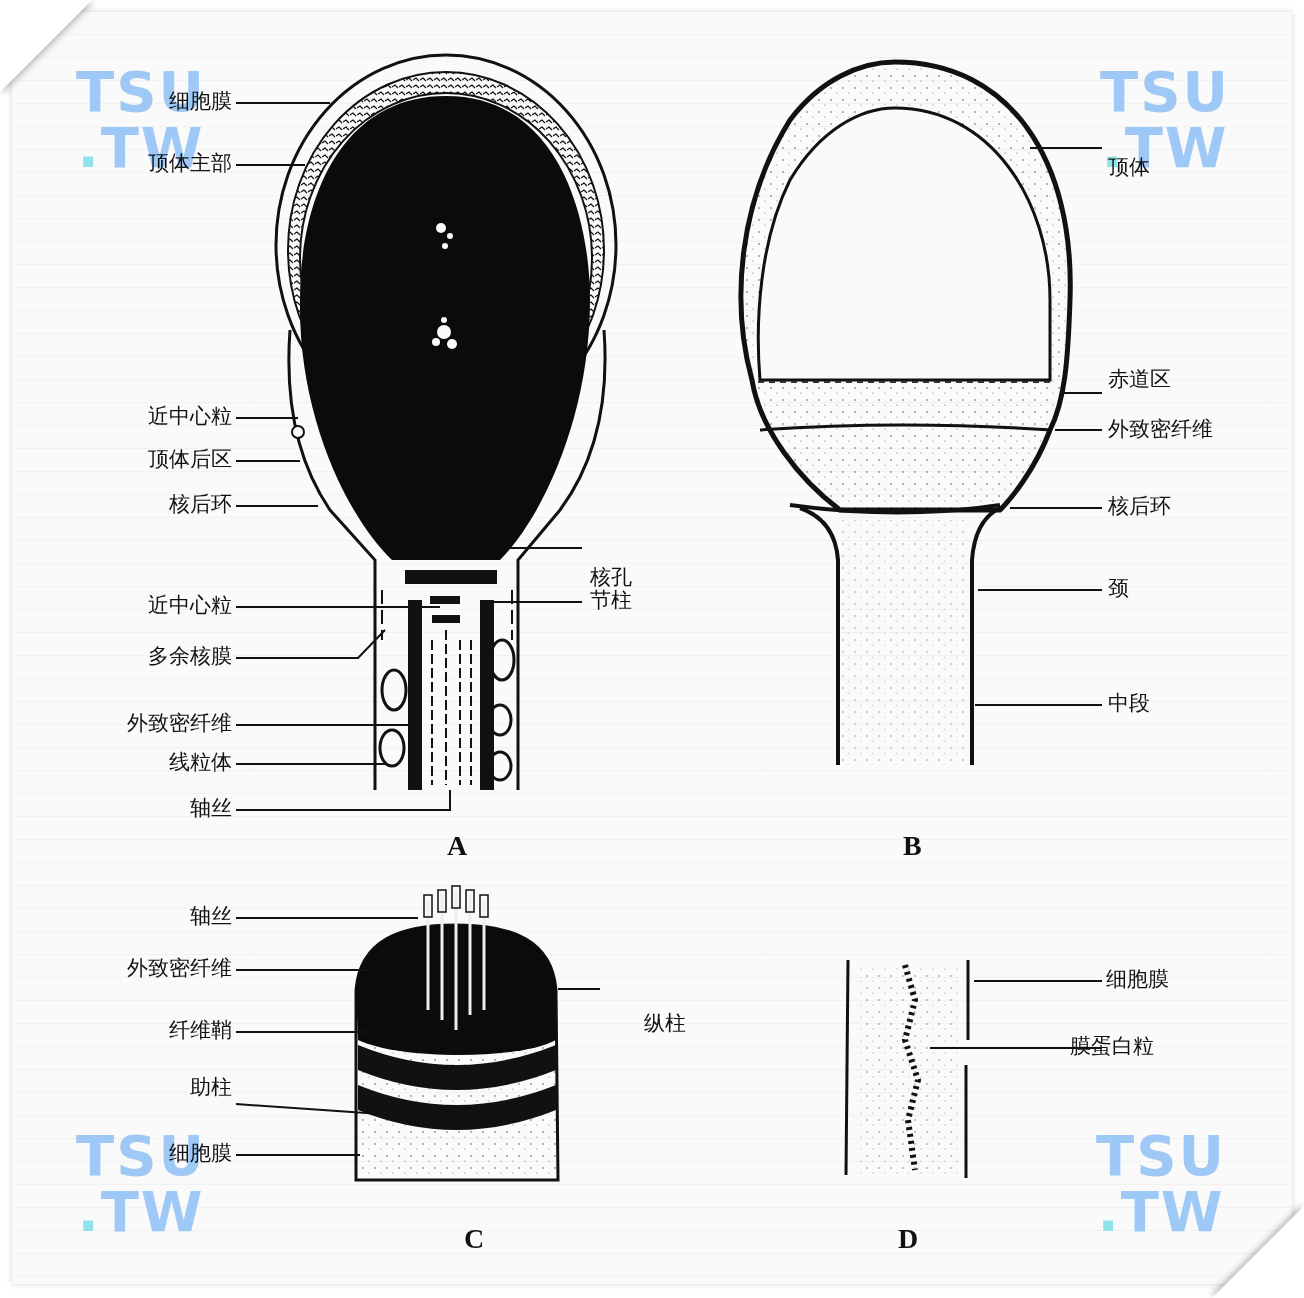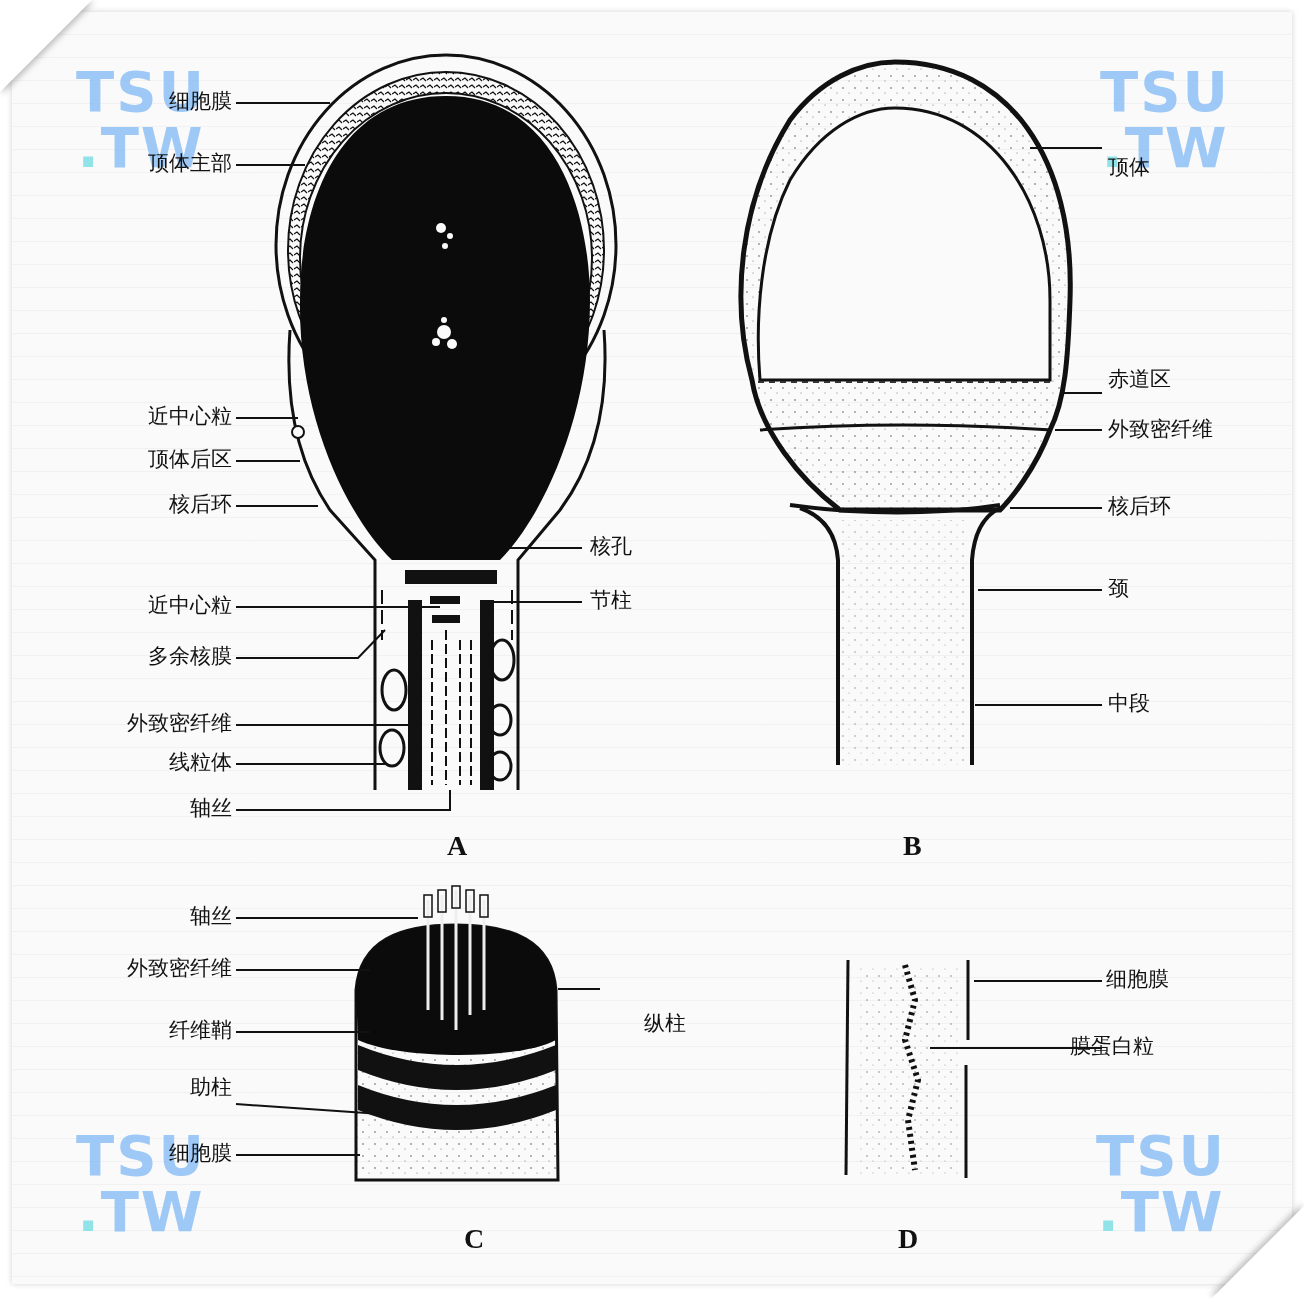--- a/index.html
+++ b/index.html
@@ -188,21 +188,21 @@
 <div class="label r" style="right:1072px;top:86px;">细胞膜</div>
 <div class="label r" style="right:1072px;top:148px;">顶体主部</div>
 <div class="label r" style="right:1072px;top:401px;">近中心粒</div>
 <div class="label r" style="right:1072px;top:444px;">顶体后区</div>
 <div class="label r" style="right:1072px;top:489px;">核后环</div>
 <div class="label r" style="right:1072px;top:590px;">近中心粒</div>
 <div class="label r" style="right:1072px;top:641px;">多余核膜</div>
 <div class="label r" style="right:1072px;top:708px;">外致密纤维</div>
 <div class="label r" style="right:1072px;top:747px;">线粒体</div>
 <div class="label r" style="right:1072px;top:793px;">轴丝</div>
-<div class="label" style="left:590px;top:531px;">核孔</div>
+<div class="label" style="left:590px;top:562px;">核孔</div>
 <div class="label" style="left:590px;top:585px;">节柱</div>
 <div class="panel-letter" style="left:447px;top:830px;">A</div>
 
 <div class="label" style="left:1108px;top:131px;margin-top:21px;">顶体</div>
 <div class="label" style="left:1108px;top:364px;">赤道区</div>
 <div class="label" style="left:1108px;top:414px;">外致密纤维</div>
 <div class="label" style="left:1108px;top:491px;">核后环</div>
 <div class="label" style="left:1108px;top:573px;">颈</div>
 <div class="label" style="left:1108px;top:688px;">中段</div>
 <div class="panel-letter" style="left:903px;top:830px;">B</div>

